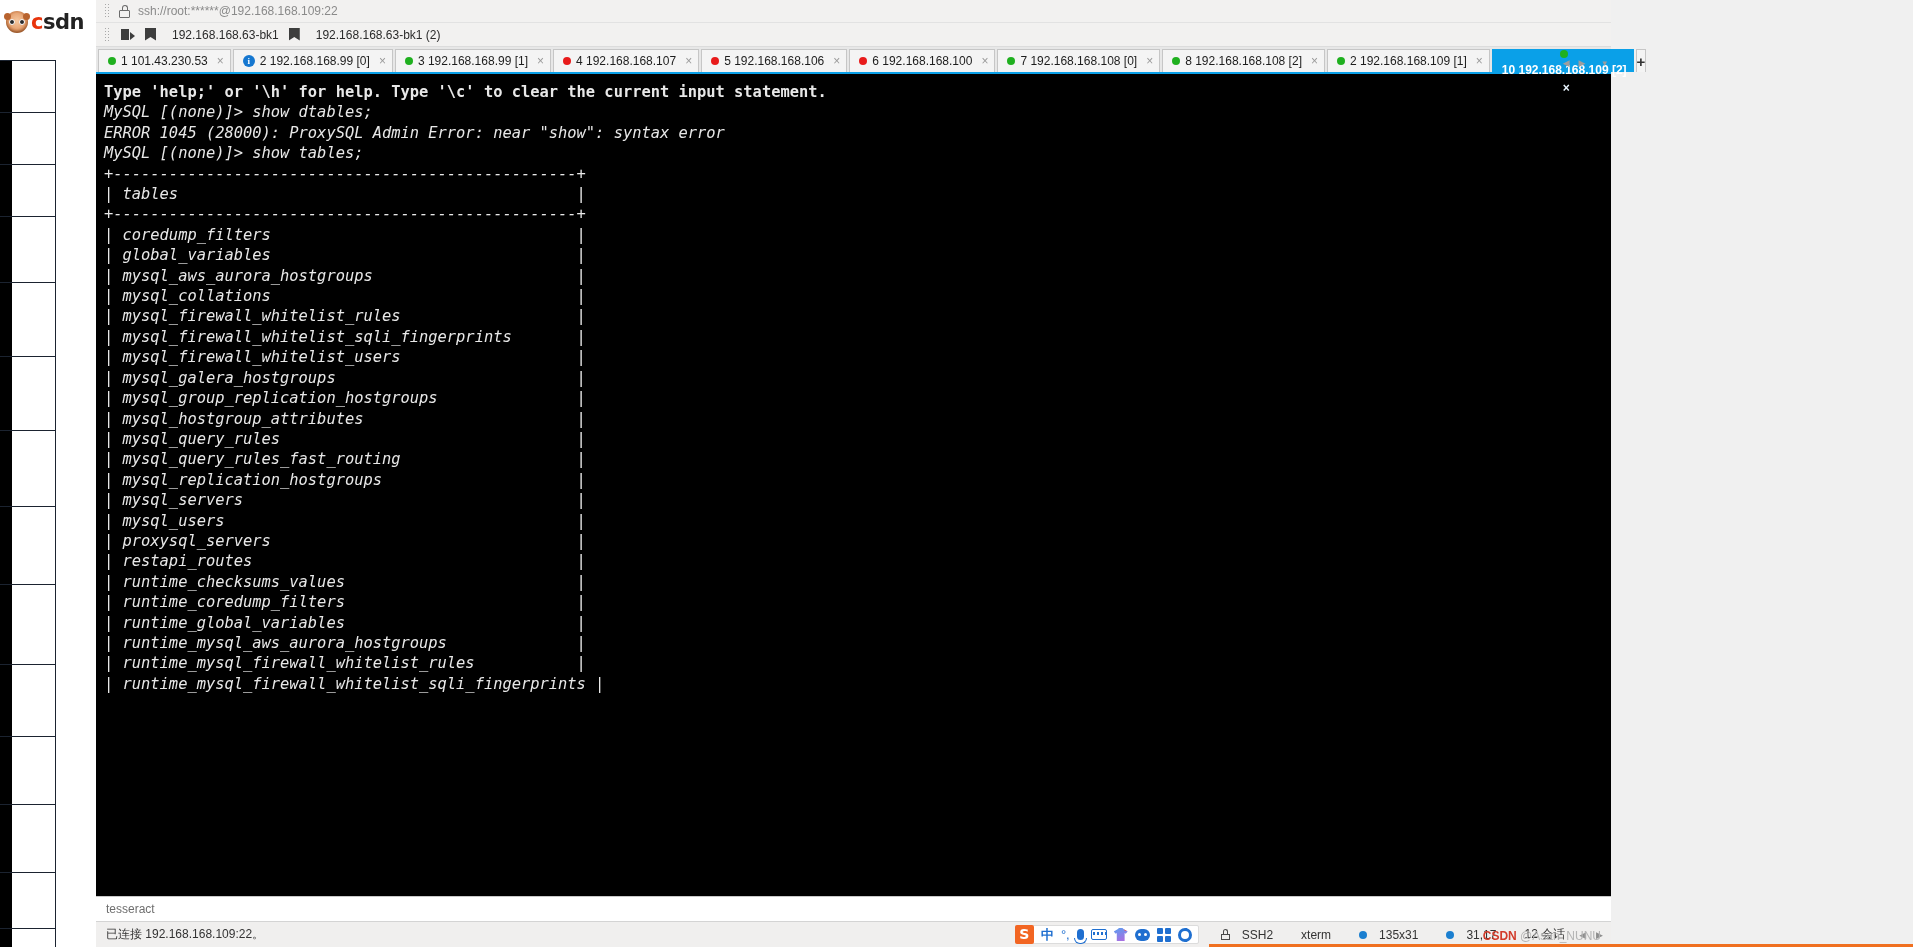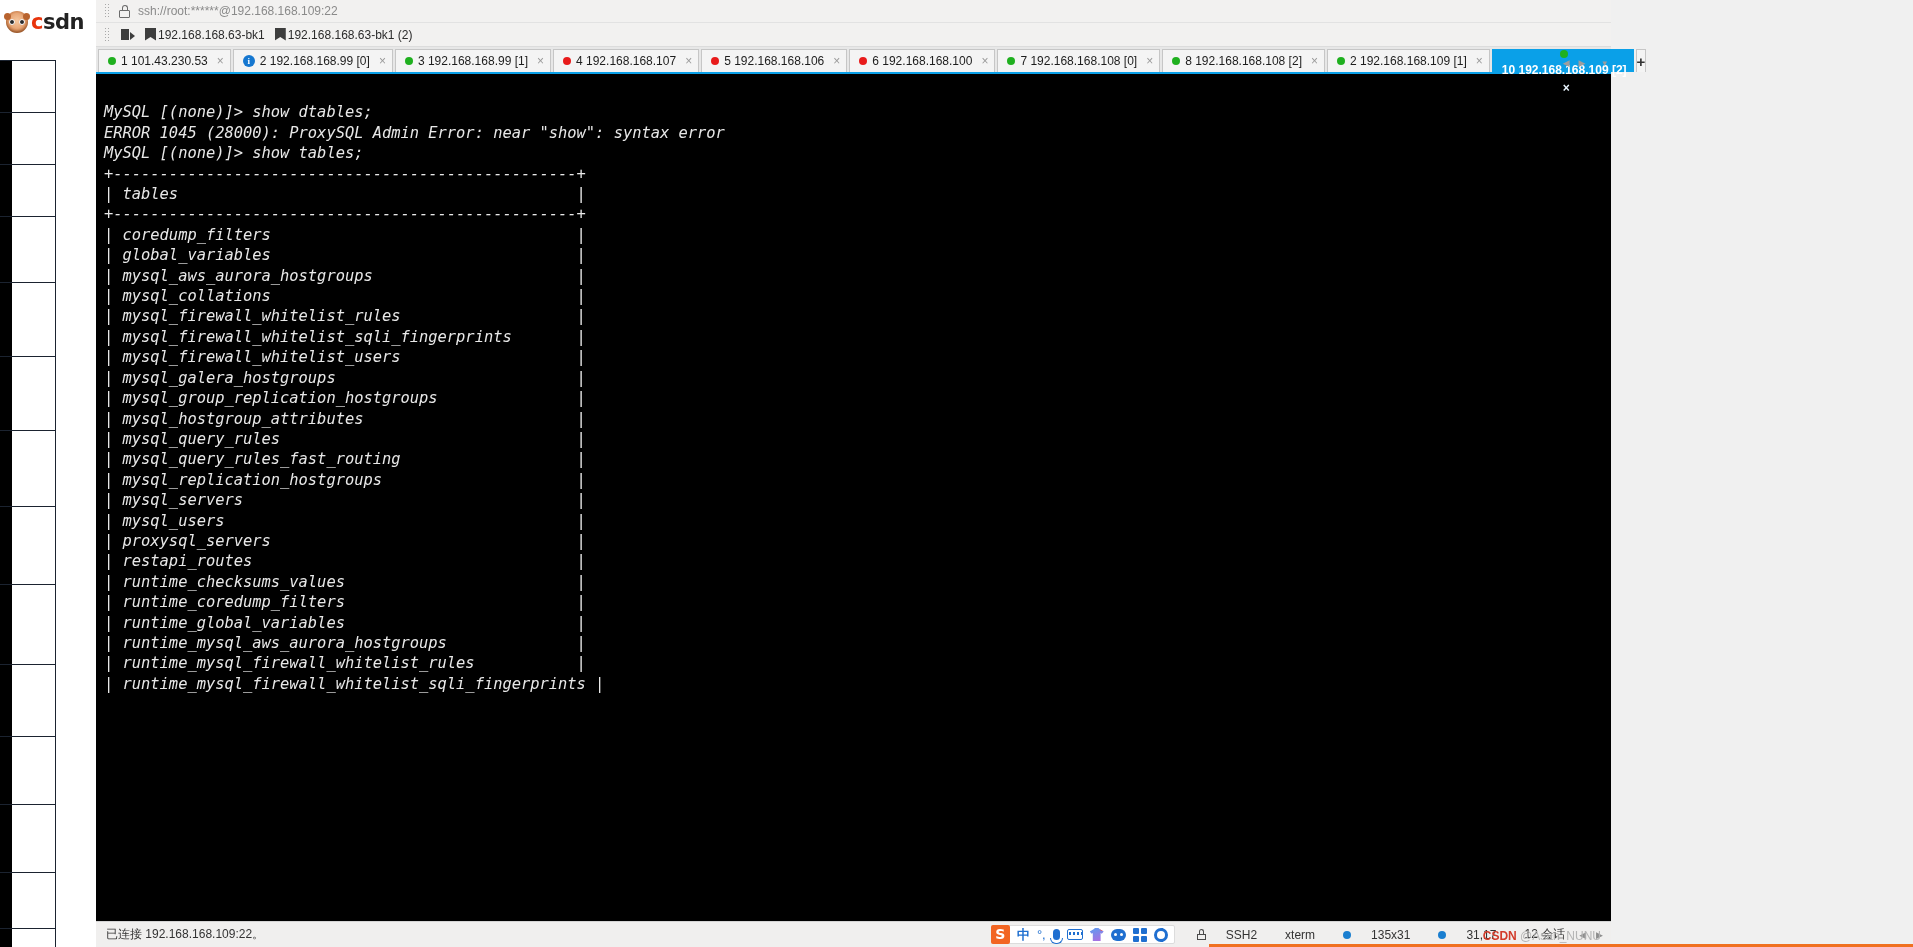--- a/index.html
+++ b/index.html
@@ -144,21 +144,21 @@
     height: 23px;
     background: #f2f1f0;
     display: flex;
     align-items: center;
     padding: 0 8px;
     gap: 10px;
     border-bottom: 1px solid #dcdcdc;
   }
   .bm-item {
     display: flex;
-    gap: 2px;
+    gap: 16px;
     font-size: 12px;
     color: #2b2b2b;
     white-space: nowrap;
   }
   .bm-flag {
     width: 11px; height: 13px;
     position: relative;
   }
   .bm-flag:before{
     content:"";
@@ -393,21 +393,21 @@
     box-sizing: border-box;
     position: relative;
   }
   .gear-ic:before{
     content:"";position:absolute;left:4px;top:-3px;width:2px;height:3px;background:#1f6fd0;
   }
   .gear-ic:after{
     content:"";position:absolute;left:4px;bottom:-3px;width:2px;height:3px;background:#1f6fd0;
   }
   .sb-seg {
-    display: flex; align-items: center; gap: 20px;
+    display: flex; align-items: center; gap: 12px;
     padding: 0 14px;
     white-space: nowrap;
   }
   .sb-lock {
     width: 9px; height: 11px; position: relative;
   }
   .sb-lock .b{position:absolute;bottom:0;left:0;width:9px;height:6px;border:1px solid #4a4a4a;box-sizing:border-box;}
   .sb-lock .s{position:absolute;top:0;left:2px;width:5px;height:5px;border:1px solid #4a4a4a;border-bottom:none;border-radius:3px 3px 0 0;box-sizing:border-box;}
   .sb-dot {
     width: 8px; height: 8px; border-radius: 50%;
@@ -557,21 +557,21 @@
 
       <div class="tab-add">+</div>
 
       <div class="tab-nav">
         <span>◀</span>
         <span>▶</span>
         <span style="margin-left:8px">▾</span>
       </div>
     </div>
 
-    <div class="terminal"><span>
+    <div class="terminal"><span class="firstline">Type 'help;' or '\h' for help. Type '\c' to clear the current input statement.</span><span>
 MySQL [(none)]&gt; show dtables;
 ERROR 1045 (28000): ProxySQL Admin Error: near "show": syntax error
 MySQL [(none)]&gt; show tables;
 +--------------------------------------------------+
 | tables                                           |
 +--------------------------------------------------+
 | coredump_filters                                 |
 | global_variables                                 |
 | mysql_aws_aurora_hostgroups                      |
 | mysql_collations                                 |
@@ -588,20 +588,23 @@
 | mysql_users                                      |
 | proxysql_servers                                 |
 | restapi_routes                                   |
 | runtime_checksums_values                         |
 | runtime_coredump_filters                         |
 | runtime_global_variables                         |
 | runtime_mysql_aws_aurora_hostgroups              |
 | runtime_mysql_firewall_whitelist_rules           |
 | runtime_mysql_firewall_whitelist_sqli_fingerprints |</span></div>
 
+    <div class="inputbar">
+      <span class="val">tesseract</span>
+    </div>
 
     <div class="statusbar">
       <span class="sb-left">已连接 192.168.168.109:22。</span>
       <span class="sb-spacer"></span>
 
       <div class="ime-bar">
         <div class="sogou-s">S</div>
         <span class="cn">中</span>
         <span class="glyph">°,</span>
         <div class="mic"></div>

